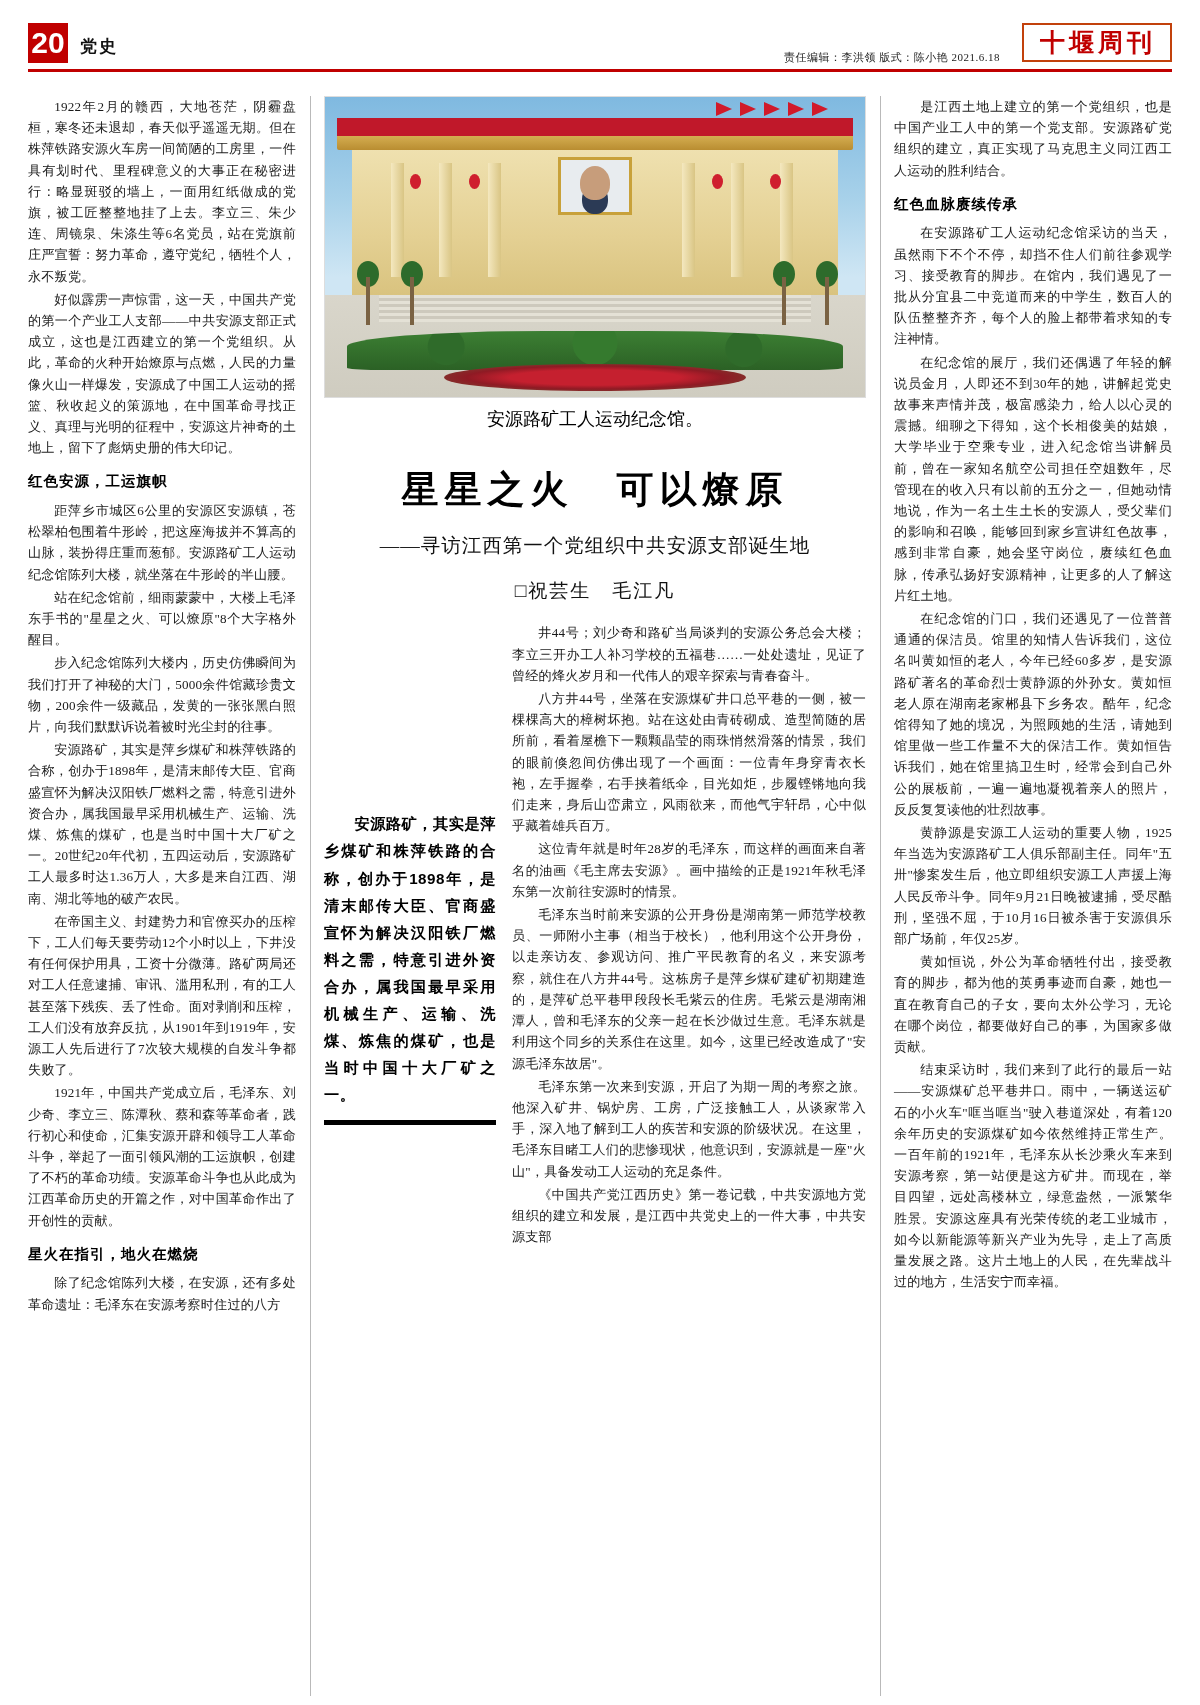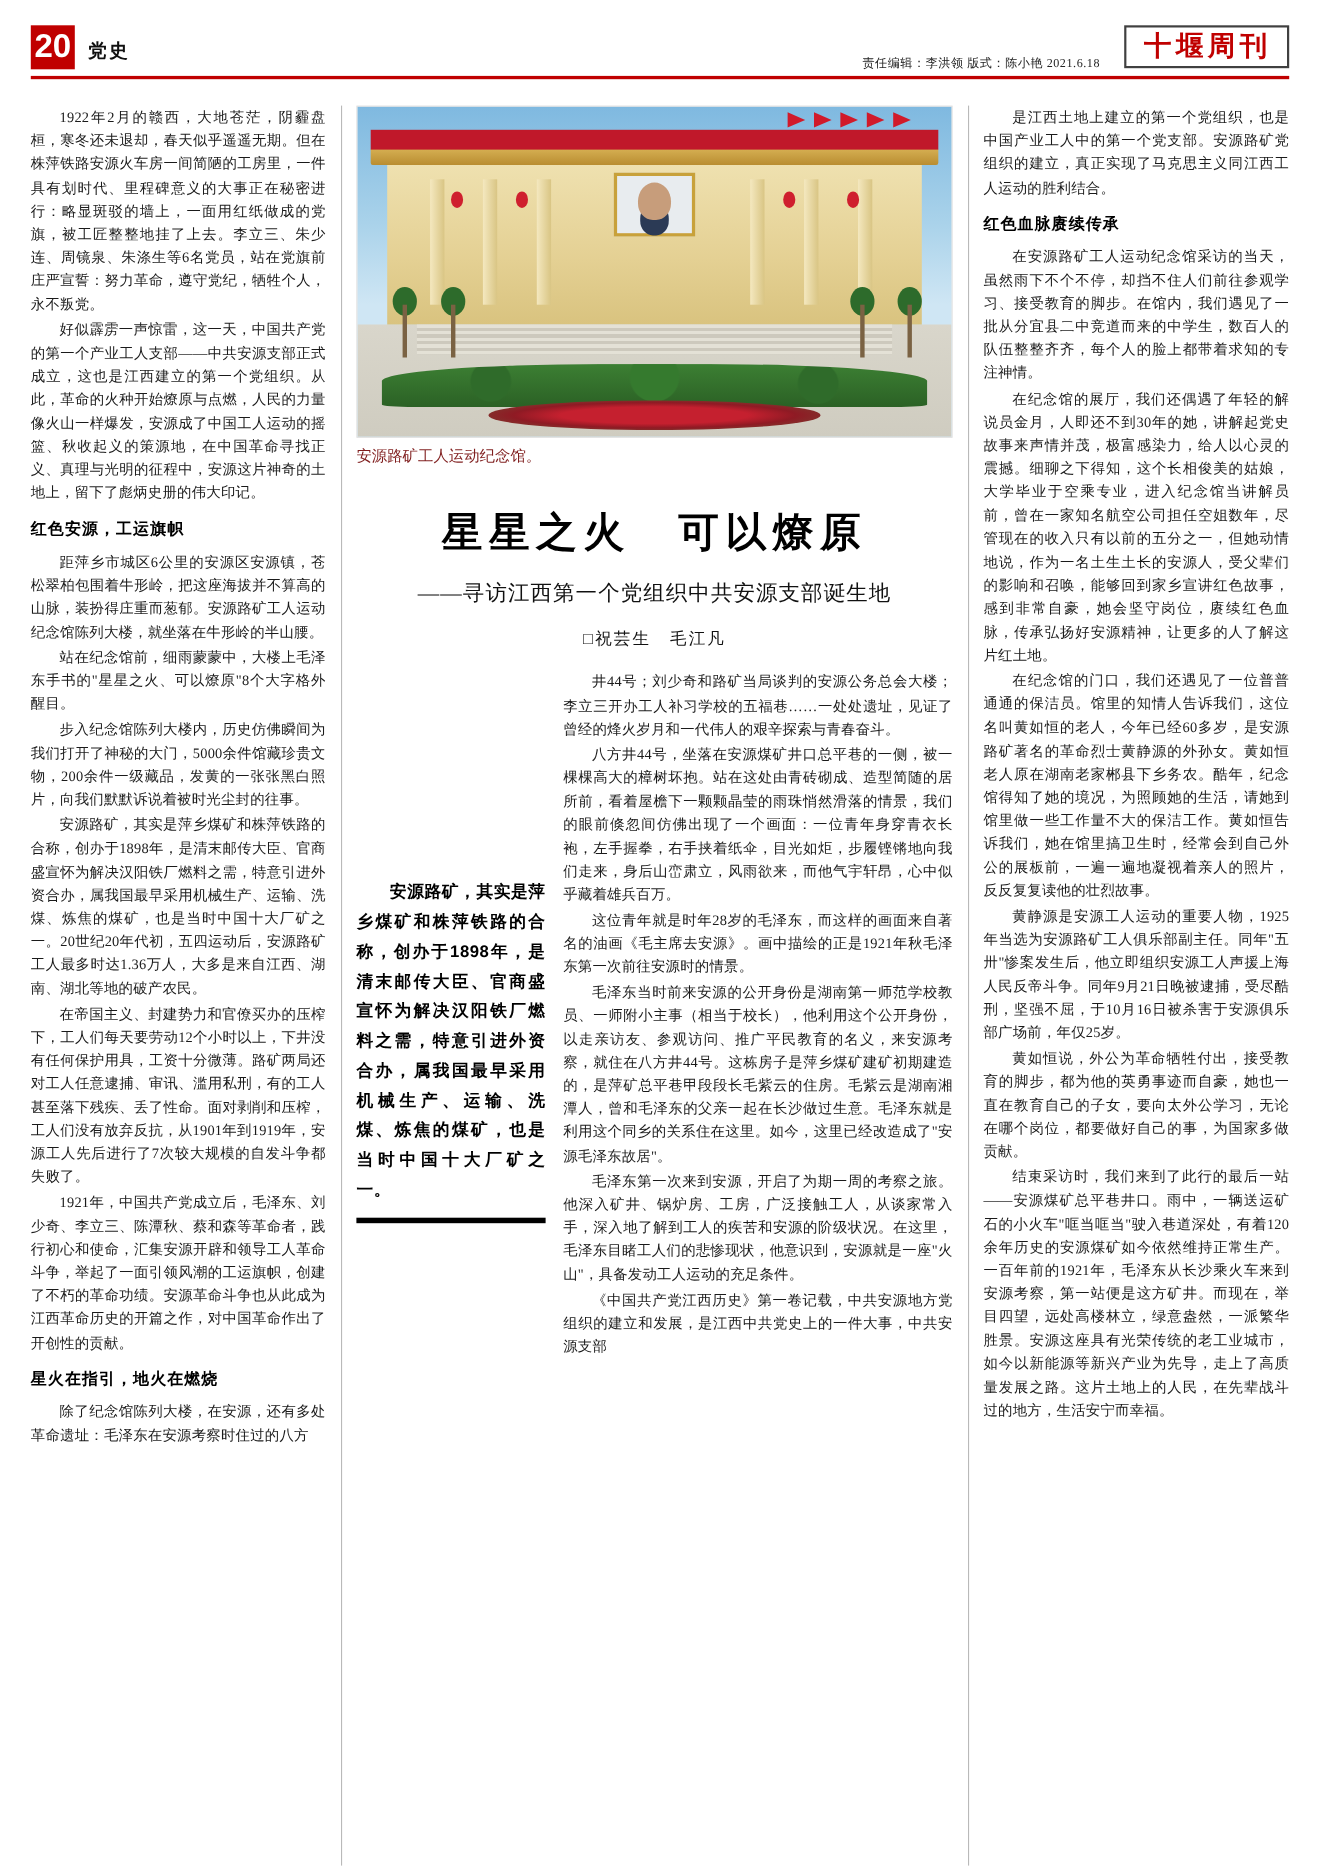--- a/index.html
+++ b/index.html
@@ -51,21 +51,21 @@
   .credits {
     font-size: 11px;
     color: #222;
     margin-top: 36px;
     margin-right: 22px;
     white-space: nowrap;
     letter-spacing: .5px;
   }
   .brand {
     margin-top: 6px;
-    border: 2px solid #404040;
+    border: 2px solid #c2410c;
     color: #c00000;
     font-family: "Liberation Sans", sans-serif;
     font-weight: bold;
     font-size: 25px;
     letter-spacing: 4px;
     padding: 4px 14px 5px 16px;
     line-height: 1.05;
   }
 
   
@@ -203,24 +203,24 @@
   }
   .tree b {
     position:absolute; left:0; top:0; width:22px; height:26px; border-radius:50%;
     background:#2d6b2b; display:block;
   }
   .person {
     position:absolute; bottom:10%; left:49%;
     width:6px; height:16px; background:#25456e; border-radius:3px 3px 0 0;
   }
   .photo-caption {
-    font-size: 14px;
-    text-align: left;
+    font-size: 18px;
+    text-align: center;
     margin-top: 7px;
-    color: #7f1d1d;
+    color: #000000;
   }
 
   
   .headline {
     text-align: center;
     margin-top: 26px;
   }
   .headline h1 {
     font-family: "Liberation Sans", sans-serif;
     font-size: 37px;
@@ -230,21 +230,21 @@
     color: #000;
   }
   .headline h2 {
     font-size: 19.5px;
     font-weight: normal;
     margin: 0 0 14px 0;
     letter-spacing: 1px;
     color: #111;
   }
   .byline {
-    font-size: 15px;
+    font-size: 19px;
     letter-spacing: 2px;
     margin-bottom: 16px;
     color: #111;
   }
 
   
   .c2-flow { display: flex; gap: 16px; }
   .inset {
     width: 172px;
     flex: none;

